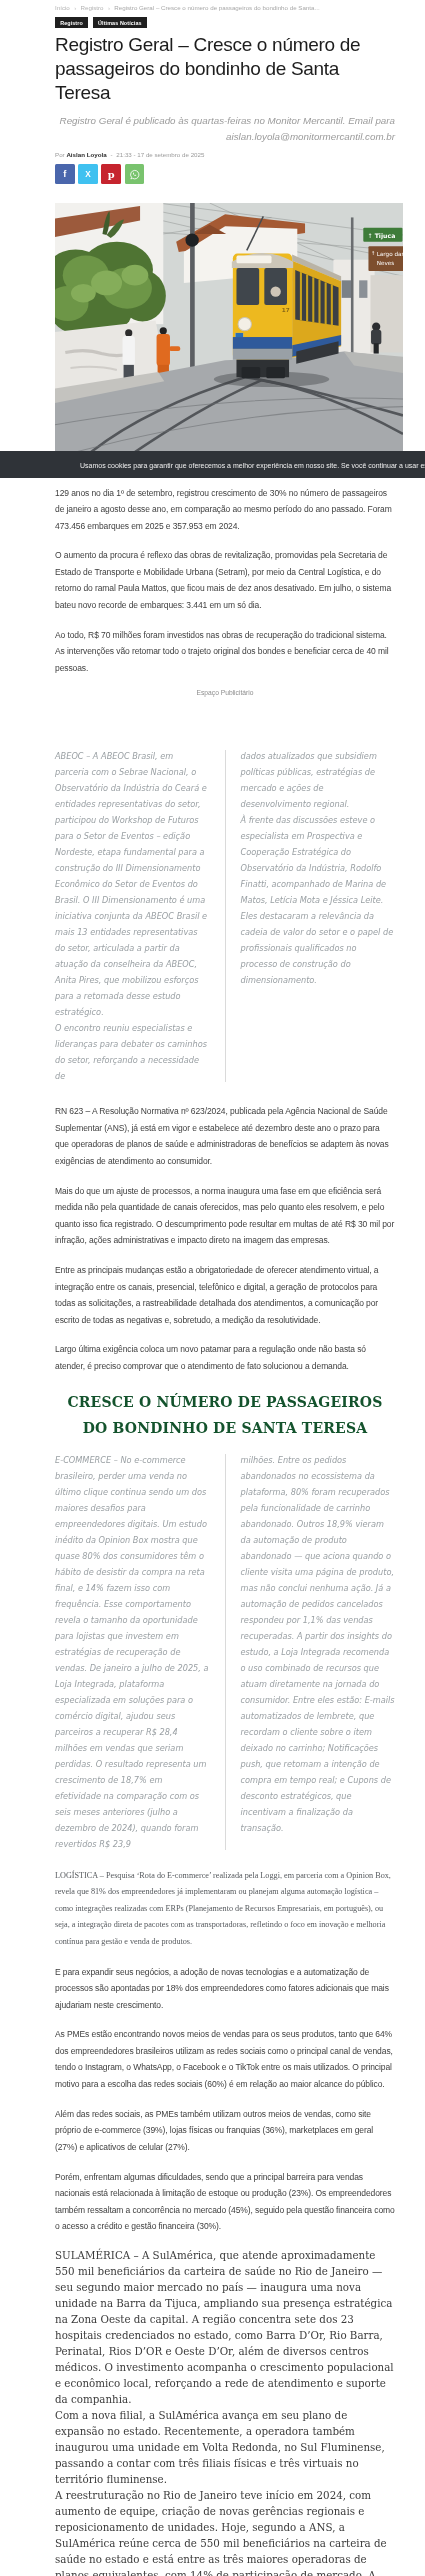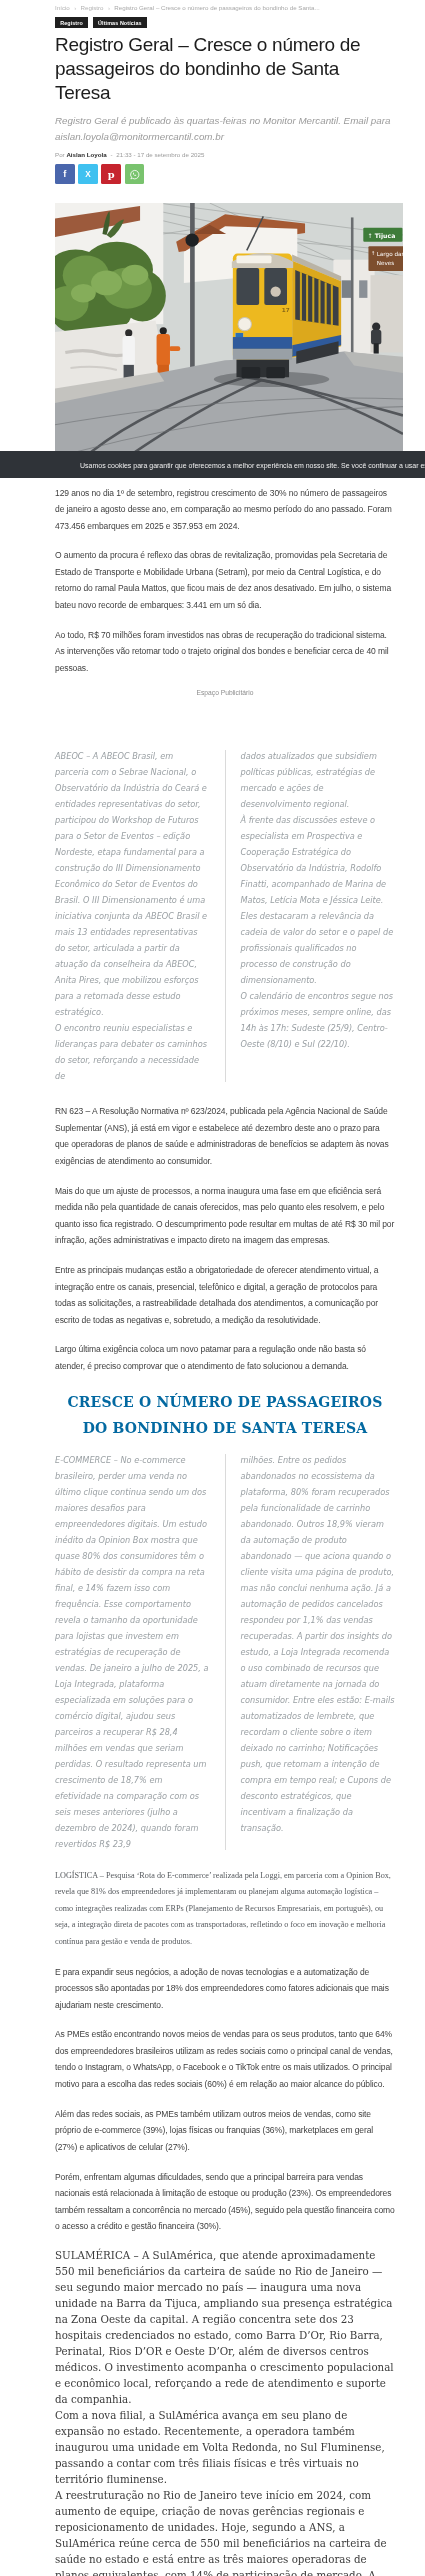--- a/index.html
+++ b/index.html
@@ -11,21 +11,21 @@
   .breadcrumb .bc-link { color:#b3b3b3; cursor:pointer; }
   .breadcrumb .sep { margin:0 2.6px; color:#c4c4c4; }
   .breadcrumb .bc-current { color:#a8a8a8; }
 
   .tags { margin-top:5.7px; }
   .tag { display:inline-block; background:#1f1f1f; color:#fff; font-size:5.4px; font-weight:700;
          padding:2.1px 5.2px 2.6px; margin-right:2.6px; letter-spacing:0.1px; cursor:pointer; }
 
   h1 { margin:5.2px 0 0; font-size:19px; line-height:24px; font-weight:400; color:#1d1d1d; letter-spacing:-0.3px; }
 
-  .subtitle { margin:7.2px 0 0; font-style:italic; font-size:9.8px; line-height:16px; color:#9b9b9b; }
+  .subtitle { margin:7.2px 0 0; font-style:italic; font-size:9.8px; line-height:16px; color:#9b9b9b;text-align:right; }
 
   .byline { margin-top:6.2px; font-size:6.2px; color:#9a9a9a; }
   .byline b { color:#2b2b2b; }
   .byline .dash { margin:0 2.1px; }
 
   .share { margin-top:6.7px; display:flex; gap:3.6px; }
   .share-btn { width:19.6px; height:19.6px; border-radius:1.5px; display:flex; align-items:center; justify-content:center;
                color:#fff; font-weight:700; cursor:pointer; }
   .share-btn.fb { background:#4a66ac; font-size:9.3px; }
   .share-btn.tw { background:#3fc1f0; font-size:8.2px; }
@@ -40,21 +40,21 @@
   .ad-label { text-align:center; width:340px; font-size:6.7px; color:#8d8d8d; margin:12.4px 0 0; }
 
   .quote { position:relative; display:flex; gap:31px; margin:52px 0 0; width:340px;
            font-family:"DejaVu Sans",sans-serif; font-style:italic; font-size:8.2px; line-height:16px; color:#9aa0a4; }
   .quote .col { width:155px; }
   .quote .col p { margin:0; }
   .quote::before { content:""; position:absolute; left:170px; top:2.1px; bottom:2.1px; width:0.5px; background:#dadada; }
   .quote.q2 { margin-top:11.3px; }
 
   .section-heading { margin:14.4px 0 0; width:340px; text-align:center; font-family:"DejaVu Serif",serif;
-                     font-weight:700; font-size:14px; line-height:26px; color:#0369a1; letter-spacing:0.2px; }
+                     font-weight:700; font-size:14px; line-height:26px; color:#14532d; letter-spacing:0.2px; }
 
   .wide-p { width:340px; font-family:Liberation Serif, serif; font-size:8.2px; line-height:16.5px; color:#55595d; margin:15.5px 0 0; }
 
   .serif-block { margin-top:12.4px; width:340px; font-family:"DejaVu Serif",serif; font-size:10.3px; line-height:16px; color:#3c3c3c; }
   .serif-block p { margin:0; }
 
   .cookie-bar { position:absolute; top:451px; left:0; width:425px; height:27px; background:#2f3338; overflow:hidden; z-index:5; }
   .cookie-bar span { position:absolute; left:80px; top:50%; transform:translateY(-50%);
                      white-space:nowrap; color:#f0f0f0; font-size:7px; }
 </style>
@@ -242,21 +242,20 @@
     <div class="ad-label">Espaço Publicitário</div>
 
     <section class="quote">
       <div class="col">
         <p>ABEOC – A ABEOC Brasil, em parceria com o Sebrae Nacional, o Observatório da Indústria do Ceará e entidades representativas do setor, participou do Workshop de Futuros para o Setor de Eventos – edição Nordeste, etapa fundamental para a construção do III Dimensionamento Econômico do Setor de Eventos do Brasil. O III Dimensionamento é uma iniciativa conjunta da ABEOC Brasil e mais 13 entidades representativas do setor, articulada a partir da atuação da conselheira da ABEOC, Anita Pires, que mobilizou esforços para a retomada desse estudo estratégico.</p>
         <p>O encontro reuniu especialistas e lideranças para debater os caminhos do setor, reforçando a necessidade de</p>
       </div>
       <div class="col">
         <p>dados atualizados que subsidiem políticas públicas, estratégias de mercado e ações de desenvolvimento regional.</p>
         <p>À frente das discussões esteve o especialista em Prospectiva e Cooperação Estratégica do Observatório da Indústria, Rodolfo Finatti, acompanhado de Marina de Matos, Letícia Mota e Jéssica Leite. Eles destacaram a relevância da cadeia de valor do setor e o papel de profissionais qualificados no processo de construção do dimensionamento.</p>
-        <p>O calendário de encontros segue nos próximos meses, sempre online, das 14h às 17h: Sudeste (25/9), Centro-Oeste (8/10) e Sul (22/10).</p>
       </div>
     </section>
 
     <p class="body-p" style="margin-top:19.6px;">RN 623 – A Resolução Normativa nº 623/2024, publicada pela Agência Nacional de Saúde Suplementar (ANS), já está em vigor e estabelece até dezembro deste ano o prazo para que operadoras de planos de saúde e administradoras de benefícios se adaptem às novas exigências de atendimento ao consumidor.</p>
     <p class="body-p">Mais do que um ajuste de processos, a norma inaugura uma fase em que eficiência será medida não pela quantidade de canais oferecidos, mas pelo quanto eles resolvem, e pelo quanto isso fica registrado. O descumprimento pode resultar em multas de até R$ 30 mil por infração, ações administrativas e impacto direto na imagem das empresas.</p>
     <p class="body-p">Entre as principais mudanças estão a obrigatoriedade de oferecer atendimento virtual, a integração entre os canais, presencial, telefônico e digital, a geração de protocolos para todas as solicitações, a rastreabilidade detalhada dos atendimentos, a comunicação por escrito de todas as negativas e, sobretudo, a medição da resolutividade.</p>
     <p class="body-p">Largo última exigência coloca um novo patamar para a regulação onde não basta só atender, é preciso comprovar que o atendimento de fato solucionou a demanda.</p>
 
     <h2 class="section-heading">CRESCE O NÚMERO DE PASSAGEIROS DO BONDINHO DE SANTA TERESA</h2>
 

